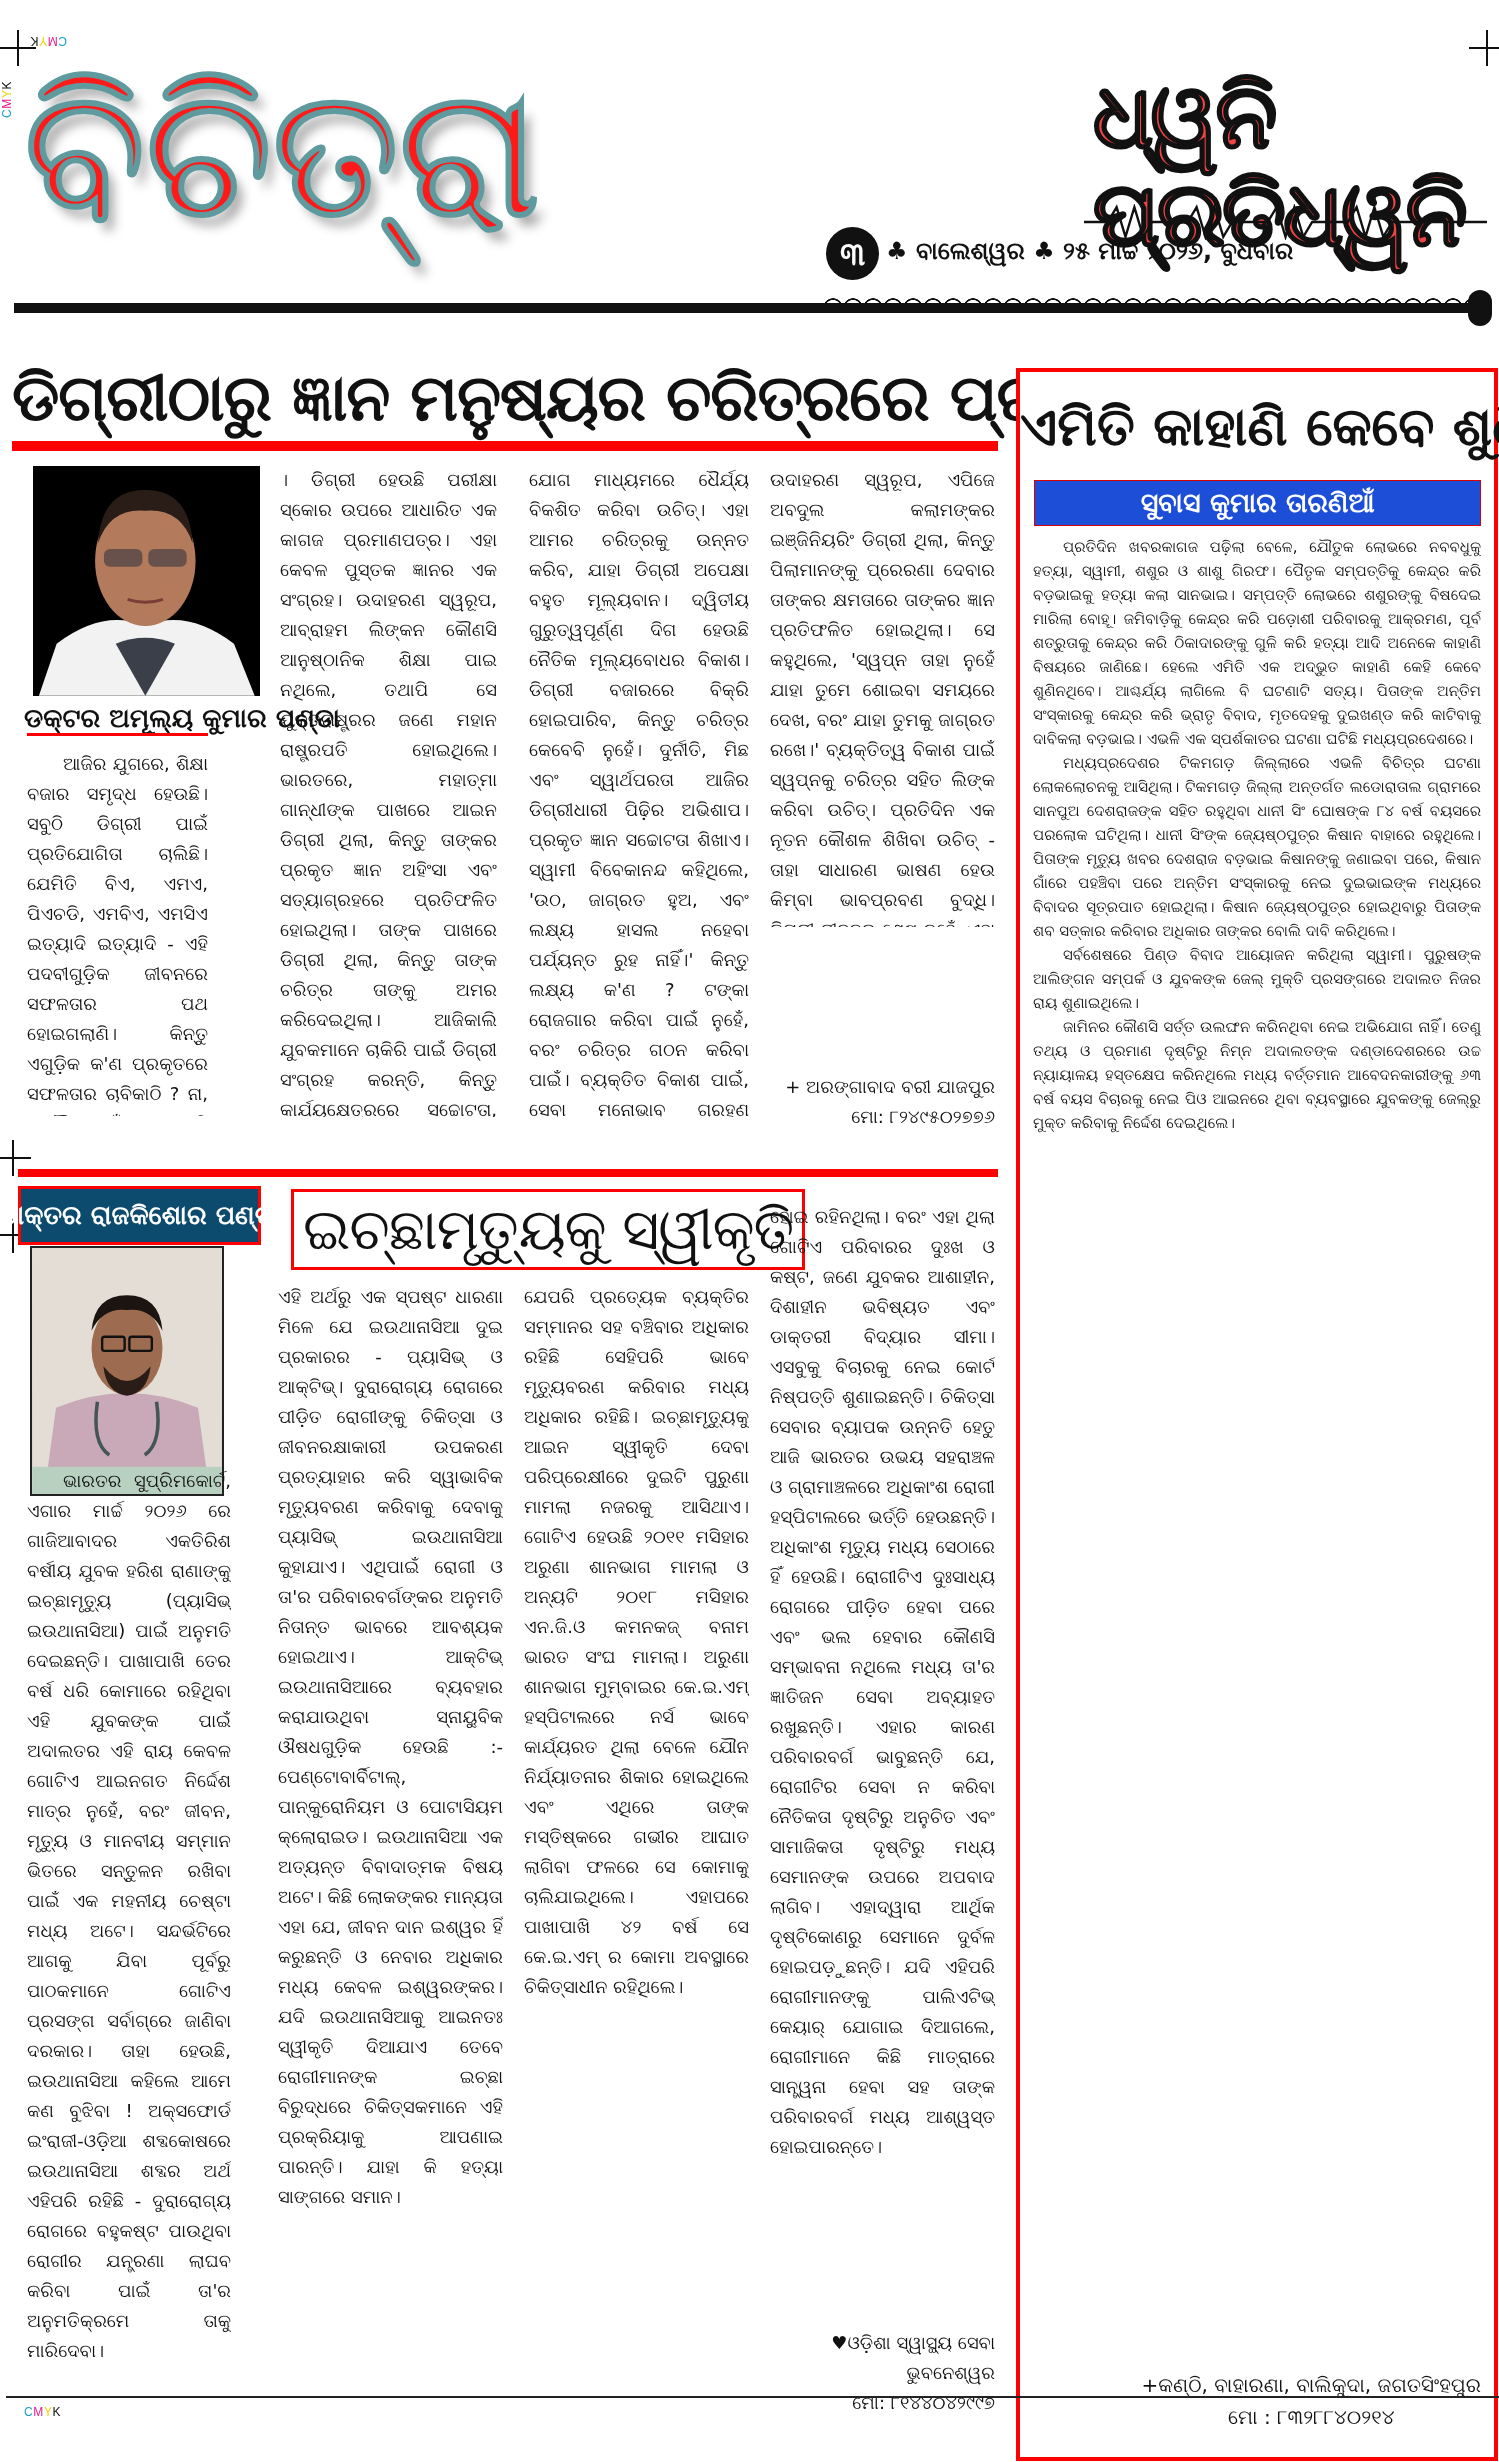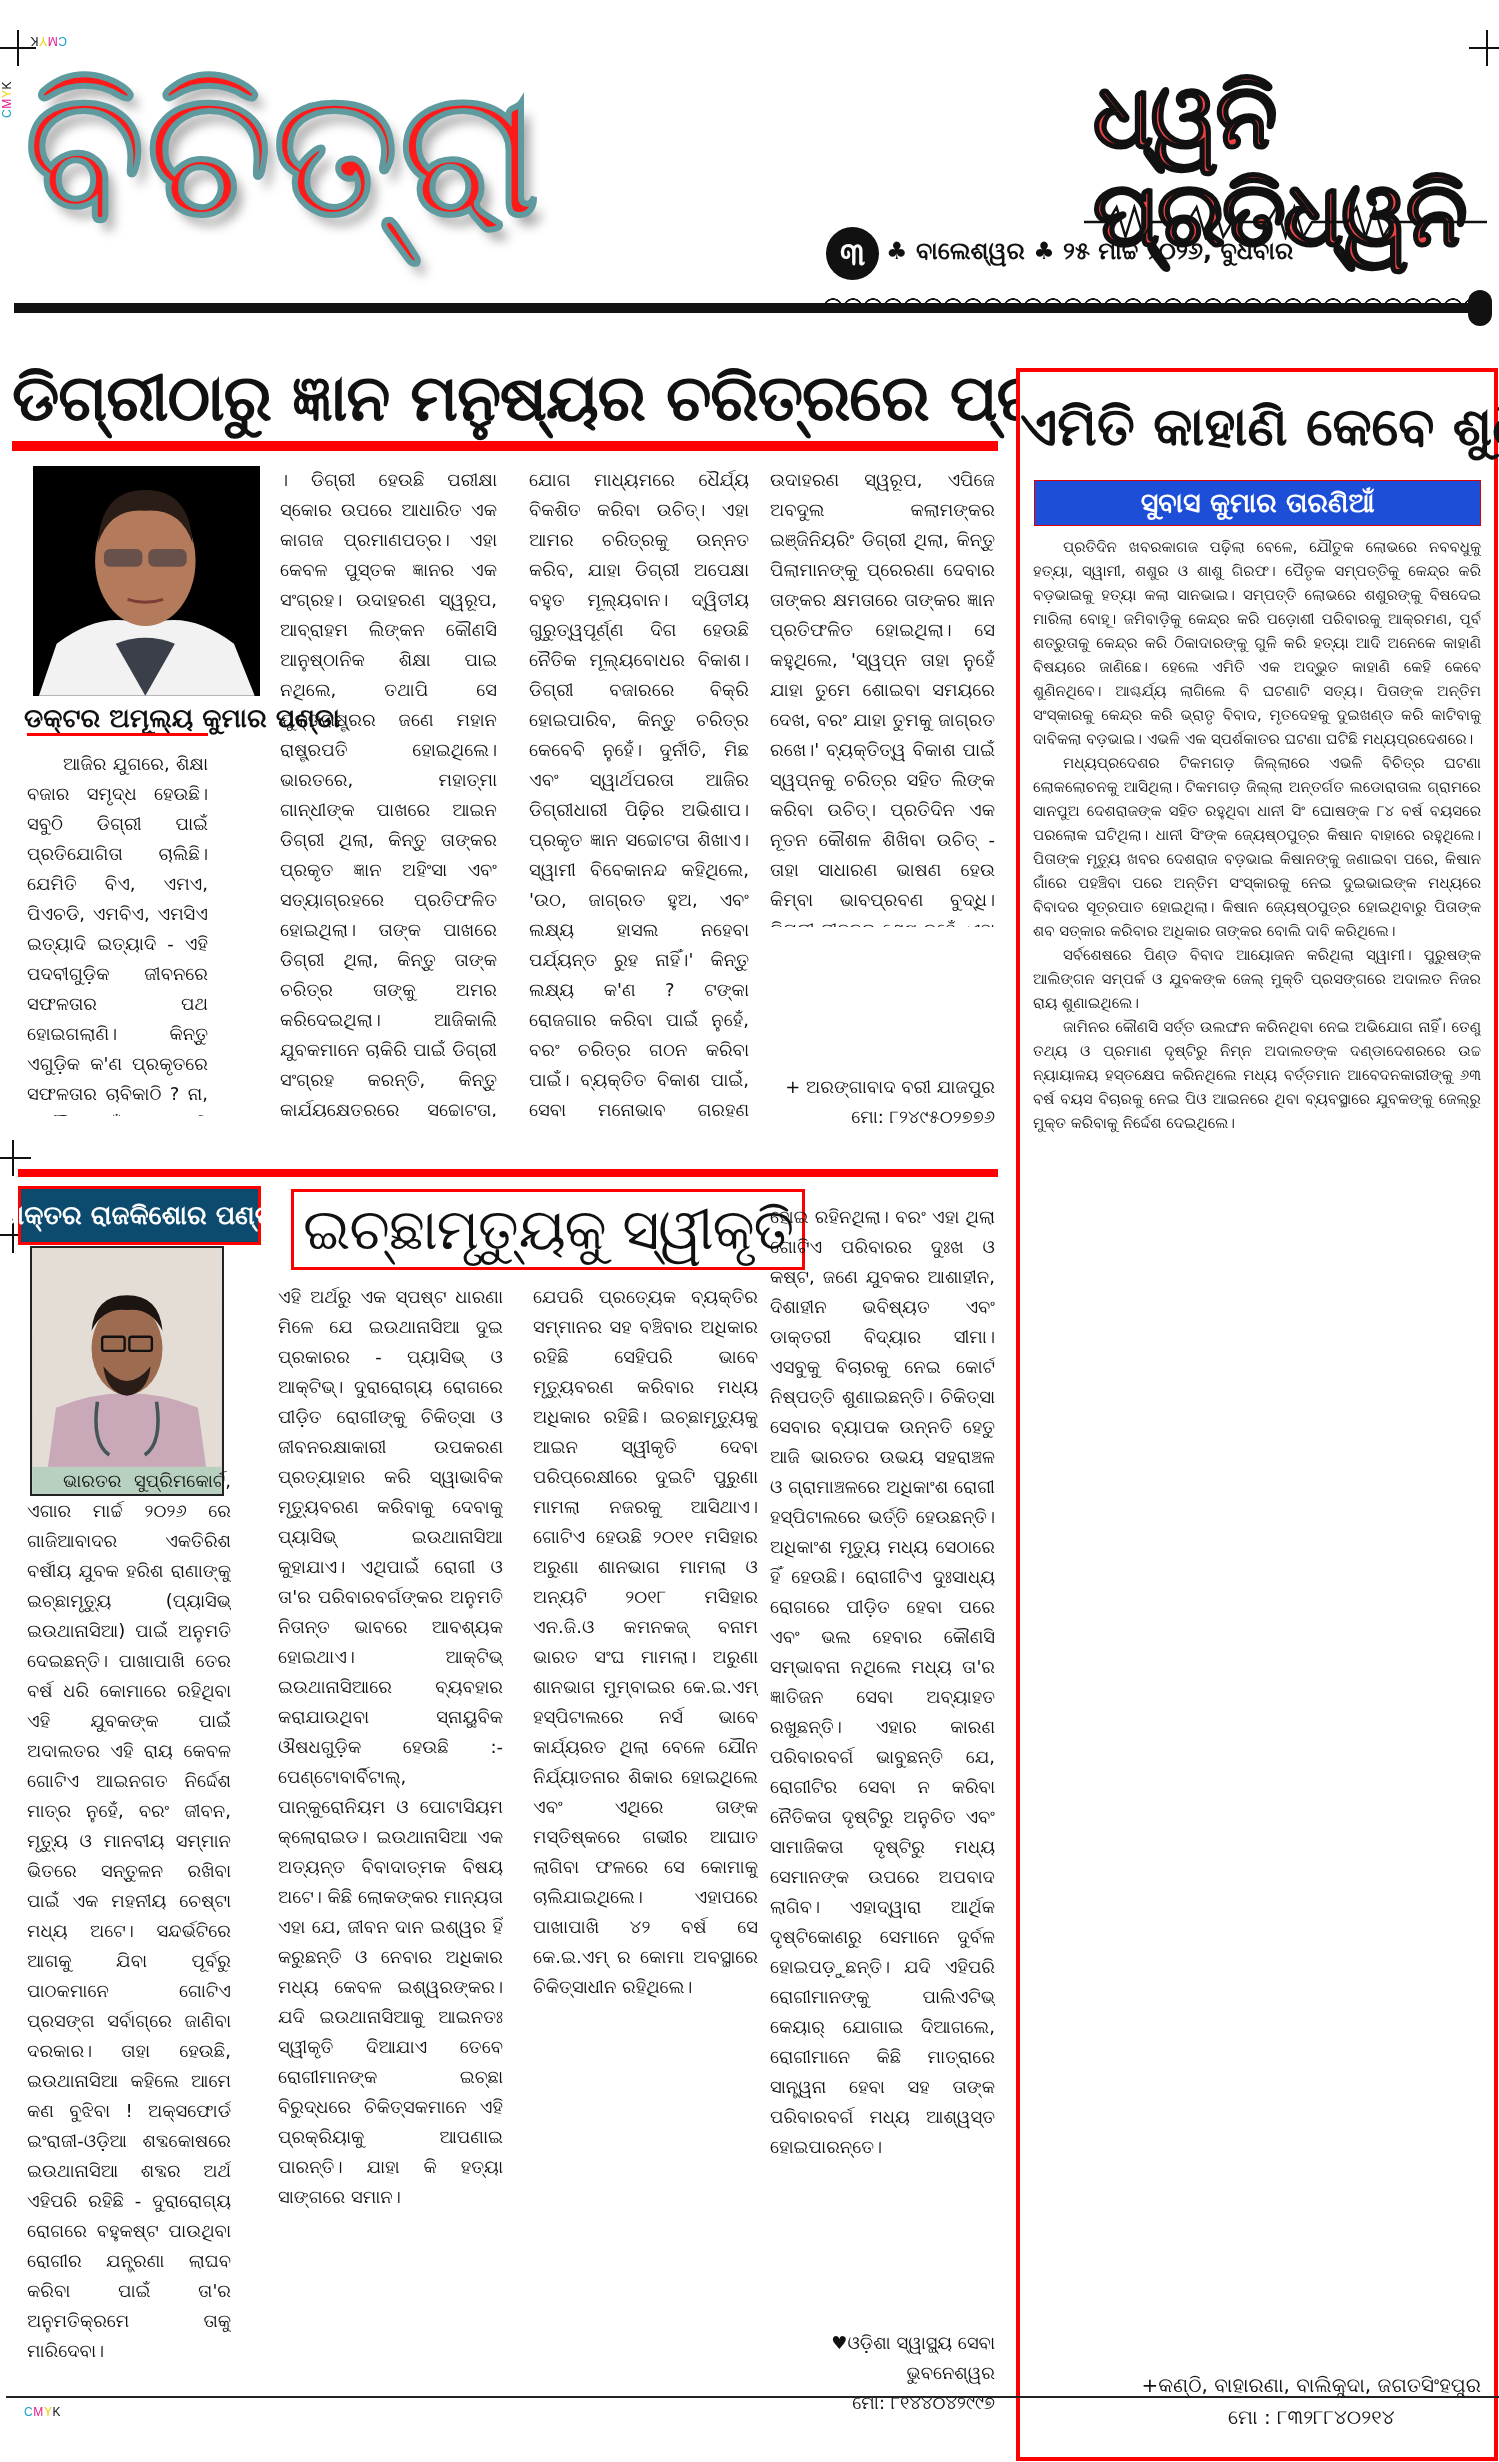--- a/index.html
+++ b/index.html
@@ -135,21 +135,21 @@
   </svg>
 </div>
 <div class="abs h2-box">ଇଚ୍ଛାମୃତ୍ୟୁକୁ ସ୍ୱୀକୃତି</div>
 
 <div class="col" style="left:27px;top:1466px;width:204px;height:924px;overflow:hidden;">
   <p>ଭାରତର ସୁପ୍ରିମକୋର୍ଟ, ଏଗାର ମାର୍ଚ୍ଚ ୨୦୨୬ ରେ ଗାଜିଆବାଦର ଏକତିରିଶ ବର୍ଷୀୟ ଯୁବକ ହରିଶ ରାଣାଙ୍କୁ ଇଚ୍ଛାମୃତ୍ୟୁ (ପ୍ୟାସିଭ୍ ଇଉଥାନାସିଆ) ପାଇଁ ଅନୁମତି ଦେଇଛନ୍ତି। ପାଖାପାଖି ତେର ବର୍ଷ ଧରି କୋମାରେ ରହିଥିବା ଏହି ଯୁବକଙ୍କ ପାଇଁ ଅଦାଲତର ଏହି ରାୟ କେବଳ ଗୋଟିଏ ଆଇନଗତ ନିର୍ଦ୍ଦେଶ ମାତ୍ର ନୁହେଁ, ବରଂ ଜୀବନ, ମୃତ୍ୟୁ ଓ ମାନବୀୟ ସମ୍ମାନ ଭିତରେ ସନ୍ତୁଳନ ରଖିବା ପାଇଁ ଏକ ମହନୀୟ ଚେଷ୍ଟା ମଧ୍ୟ ଅଟେ। ସନ୍ଦର୍ଭଟିରେ ଆଗକୁ ଯିବା ପୂର୍ବରୁ ପାଠକମାନେ ଗୋଟିଏ ପ୍ରସଙ୍ଗ ସର୍ବାଗ୍ରେ ଜାଣିବା ଦରକାର। ତାହା ହେଉଛି, ଇଉଥାନାସିଆ କହିଲେ ଆମେ କଣ ବୁଝିବା ! ଅକ୍ସଫୋର୍ଡ ଇଂରାଜୀ-ଓଡ଼ିଆ ଶବ୍ଦକୋଷରେ ଇଉଥାନାସିଆ ଶବ୍ଦର ଅର୍ଥ ଏହିପରି ରହିଛି - ଦୁରାରୋଗ୍ୟ ରୋଗରେ ବହୁକଷ୍ଟ ପାଉଥିବା ରୋଗୀର ଯନ୍ତ୍ରଣା ଲାଘବ କରିବା ପାଇଁ ତା'ର ଅନୁମତିକ୍ରମେ ତାକୁ ମାରିଦେବା।</p>
 </div>
 <div class="col" style="left:278px;top:1282px;width:225px;height:1108px;overflow:hidden;">
   <p style="text-indent:0">ଏହି ଅର୍ଥରୁ ଏକ ସ୍ପଷ୍ଟ ଧାରଣା ମିଳେ ଯେ ଇଉଥାନାସିଆ ଦୁଇ ପ୍ରକାରର - ପ୍ୟାସିଭ୍ ଓ ଆକ୍ଟିଭ୍। ଦୁରାରୋଗ୍ୟ ରୋଗରେ ପୀଡ଼ିତ ରୋଗୀଙ୍କୁ ଚିକିତ୍ସା ଓ ଜୀବନରକ୍ଷାକାରୀ ଉପକରଣ ପ୍ରତ୍ୟାହାର କରି ସ୍ୱାଭାବିକ ମୃତ୍ୟୁବରଣ କରିବାକୁ ଦେବାକୁ ପ୍ୟାସିଭ୍ ଇଉଥାନାସିଆ କୁହାଯାଏ। ଏଥିପାଇଁ ରୋଗୀ ଓ ତା'ର ପରିବାରବର୍ଗଙ୍କର ଅନୁମତି ନିତାନ୍ତ ଭାବରେ ଆବଶ୍ୟକ ହୋଇଥାଏ। ଆକ୍ଟିଭ୍ ଇଉଥାନାସିଆରେ ବ୍ୟବହାର କରାଯାଉଥିବା ସ୍ନାୟୁବିକ ଔଷଧଗୁଡ଼ିକ ହେଉଛି :-ପେଣ୍ଟୋବାର୍ବିଟାଲ୍, ପାନ୍‌କୁରୋନିୟମ ଓ ପୋଟାସିୟମ କ୍ଲୋରାଇଡ। ଇଉଥାନାସିଆ ଏକ ଅତ୍ୟନ୍ତ ବିବାଦାତ୍ମକ ବିଷୟ ଅଟେ। କିଛି ଲୋକଙ୍କର ମାନ୍ୟତା ଏହା ଯେ, ଜୀବନ ଦାନ ଇଶ୍ୱର ହିଁ କରୁଛନ୍ତି ଓ ନେବାର ଅଧିକାର ମଧ୍ୟ କେବଳ ଇଶ୍ୱରଙ୍କର। ଯଦି ଇଉଥାନାସିଆକୁ ଆଇନତଃ ସ୍ୱୀକୃତି ଦିଆଯାଏ ତେବେ ରୋଗୀମାନଙ୍କ ଇଚ୍ଛା ବିରୁଦ୍ଧରେ ଚିକିତ୍ସକମାନେ ଏହି ପ୍ରକ୍ରିୟାକୁ ଆପଣାଇ ପାରନ୍ତି। ଯାହା କି ହତ୍ୟା ସାଙ୍ଗରେ ସମାନ।</p>
 </div>
-<div class="col" style="left:524px;top:1282px;width:225px;height:1108px;overflow:hidden;margin-left:9px;">
+<div class="col" style="left:524px;top:1282px;width:225px;height:1108px;overflow:hidden;">
   <p style="text-indent:0">ଯେପରି ପ୍ରତ୍ୟେକ ବ୍ୟକ୍ତିର ସମ୍ମାନର ସହ ବଞ୍ଚିବାର ଅଧିକାର ରହିଛି ସେହିପରି ଭାବେ ମୃତ୍ୟୁବରଣ କରିବାର ମଧ୍ୟ ଅଧିକାର ରହିଛି। ଇଚ୍ଛାମୃତ୍ୟୁକୁ ଆଇନ ସ୍ୱୀକୃତି ଦେବା ପରିପ୍ରେକ୍ଷୀରେ ଦୁଇଟି ପୁରୁଣା ମାମଲା ନଜରକୁ ଆସିଥାଏ। ଗୋଟିଏ ହେଉଛି ୨୦୧୧ ମସିହାର ଅରୁଣା ଶାନଭାଗ ମାମଲା ଓ ଅନ୍ୟଟି ୨୦୧୮ ମସିହାର ଏନ.ଜି.ଓ କମନକଜ୍ ବନାମ ଭାରତ ସଂଘ ମାମଲା। ଅରୁଣା ଶାନଭାଗ ମୁମ୍ବାଇର କେ.ଇ.ଏମ୍ ହସ୍ପିଟାଲରେ ନର୍ସ ଭାବେ କାର୍ଯ୍ୟରତ ଥିଲା ବେଳେ ଯୌନ ନିର୍ଯ୍ୟାତନାର ଶିକାର ହୋଇଥିଲେ ଏବଂ ଏଥିରେ ତାଙ୍କ ମସ୍ତିଷ୍କରେ ଗଭୀର ଆଘାତ ଲାଗିବା ଫଳରେ ସେ କୋମାକୁ ଚାଲିଯାଇଥିଲେ। ଏହାପରେ ପାଖାପାଖି ୪୨ ବର୍ଷ ସେ କେ.ଇ.ଏମ୍ ର କୋମା ଅବସ୍ଥାରେ ଚିକିତ୍ସାଧୀନ ରହିଥିଲେ।</p>
 </div>
 <div class="col" style="left:770px;top:1202px;width:225px;height:1072px;overflow:hidden;">
   <p style="text-indent:0">ହୋଇ ରହିନଥିଲା। ବରଂ ଏହା ଥିଲା ଗୋଟିଏ ପରିବାରର ଦୁଃଖ ଓ କଷ୍ଟ, ଜଣେ ଯୁବକର ଆଶାହୀନ, ଦିଶାହୀନ ଭବିଷ୍ୟତ ଏବଂ ଡାକ୍ତରୀ ବିଦ୍ୟାର ସୀମା। ଏସବୁକୁ ବିଚାରକୁ ନେଇ କୋର୍ଟ ନିଷ୍ପତ୍ତି ଶୁଣାଇଛନ୍ତି। ଚିକିତ୍ସା ସେବାର ବ୍ୟାପକ ଉନ୍ନତି ହେତୁ ଆଜି ଭାରତର ଉଭୟ ସହରାଞ୍ଚଳ ଓ ଗ୍ରାମାଞ୍ଚଳରେ ଅଧିକାଂଶ ରୋଗୀ ହସ୍ପିଟାଲରେ ଭର୍ତ୍ତି ହେଉଛନ୍ତି। ଅଧିକାଂଶ ମୃତ୍ୟୁ ମଧ୍ୟ ସେଠାରେ ହିଁ ହେଉଛି। ରୋଗୀଟିଏ ଦୁଃସାଧ୍ୟ ରୋଗରେ ପୀଡ଼ିତ ହେବା ପରେ ଏବଂ ଭଲ ହେବାର କୌଣସି ସମ୍ଭାବନା ନଥିଲେ ମଧ୍ୟ ତା'ର ଜ୍ଞାତିଜନ ସେବା ଅବ୍ୟାହତ ରଖୁଛନ୍ତି। ଏହାର କାରଣ ପରିବାରବର୍ଗ ଭାବୁଛନ୍ତି ଯେ, ରୋଗୀଟିର ସେବା ନ କରିବା ନୈତିକତା ଦୃଷ୍ଟିରୁ ଅନୁଚିତ ଏବଂ ସାମାଜିକତା ଦୃଷ୍ଟିରୁ ମଧ୍ୟ ସେମାନଙ୍କ ଉପରେ ଅପବାଦ ଲାଗିବ। ଏହାଦ୍ୱାରା ଆର୍ଥିକ ଦୃଷ୍ଟିକୋଣରୁ ସେମାନେ ଦୁର୍ବଳ ହୋଇପଡ଼ୁଛନ୍ତି। ଯଦି ଏହିପରି ରୋଗୀମାନଙ୍କୁ ପାଲିଏଟିଭ୍ କେୟାର୍ ଯୋଗାଇ ଦିଆଗଲେ, ରୋଗୀମାନେ କିଛି ମାତ୍ରାରେ ସାନ୍ତ୍ୱନା ହେବା ସହ ତାଙ୍କ ପରିବାରବର୍ଗ ମଧ୍ୟ ଆଶ୍ୱସ୍ତ ହୋଇପାରନ୍ତେ।</p>
 </div>
 <div class="abs sign" style="left:770px;top:2328px;width:225px;">
   <div><span>♥</span><span>ଓଡ଼ିଶା ସ୍ୱାସ୍ଥ୍ୟ ସେବା</span></div>
   <div>ଭୁବନେଶ୍ୱର</div>
   <div>ମୋ: ୮୧୪୪୦୪୨୯୯୭</div>
 </div>

